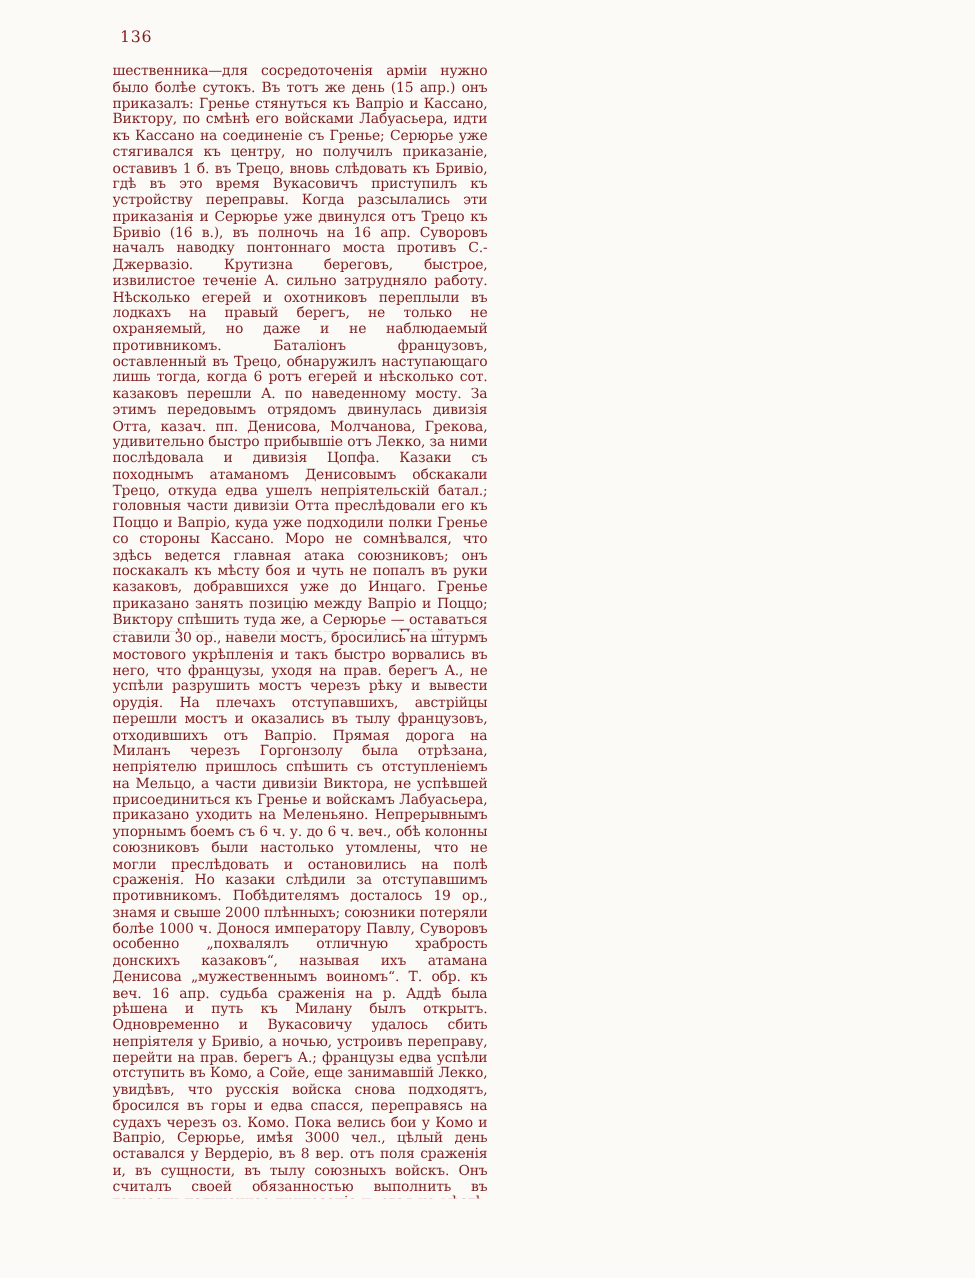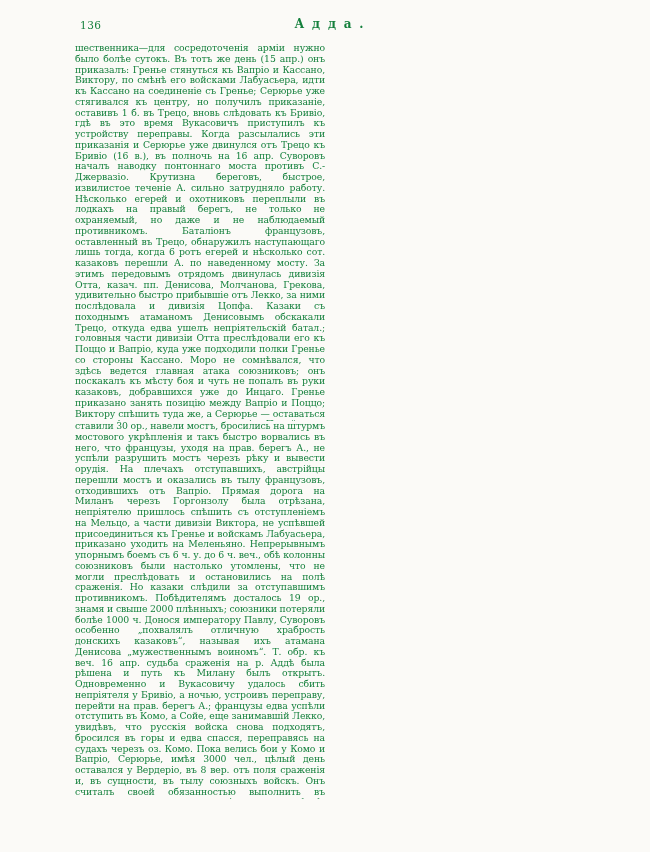--- a/index.html
+++ b/index.html
@@ -6,21 +6,21 @@
     margin: 0;
     padding: 0;
     background: #ffffff;
   }
   .page {
     position: relative;
     width: 650px;
     height: 852px;
     background: #fbfaf7;
     font-family: "DejaVu Serif", serif;
-    color: #15803d;
+    color: #7f1d1d;
     overflow: hidden;
   }
   .page-number {
     position: absolute;
     left: 80px;
     top: 19px;
     font-size: 10.5px;
     letter-spacing: 0.5px;
   }
   .running-head {
@@ -53,18 +53,17 @@
     text-align: justify;
     letter-spacing: -0.12px;
     word-spacing: -0.2px;
   }
 </style>
 </head>
 <body>
 
 <div class="page">
   <div class="page-number">136</div>
-  <div class="running-head">Адда.</div>
   <div class="columns">
     <div class="col">шественника—для сосредоточенія арміи нужно было болѣе сутокъ. Въ тотъ же день (15 апр.) онъ приказалъ: Гренье стянуться къ Вапріо и Кассано, Виктору, по смѣнѣ его войсками Лабуасьера, идти къ Кассано на соединеніе съ Гренье; Серюрье уже стягивался къ центру, но получилъ приказаніе, оставивъ 1 б. въ Трецо, вновь слѣдовать къ Бривіо, гдѣ въ это время Вукасовичъ приступилъ къ устройству переправы. Когда разсылались эти приказанія и Серюрье уже двинулся отъ Трецо къ Бривіо (16 в.), въ полночь на 16 апр. Суворовъ началъ наводку понтоннаго моста противъ С.-Джервазіо. Крутизна береговъ, быстрое, извилистое теченіе А. сильно затрудняло работу. Нѣсколько егерей и охотниковъ переплыли въ лодкахъ на правый берегъ, не только не охраняемый, но даже и не наблюдаемый противникомъ. Баталіонъ французовъ, оставленный въ Трецо, обнаружилъ наступающаго лишь тогда, когда 6 ротъ егерей и нѣсколько сот. казаковъ перешли А. по наведенному мосту. За этимъ передовымъ отрядомъ двинулась дивизія Отта, казач. пп. Денисова, Молчанова, Грекова, удивительно быстро прибывшіе отъ Лекко, за ними послѣдовала и дивизія Цопфа. Казаки съ походнымъ атаманомъ Денисовымъ обскакали Трецо, откуда едва ушелъ непріятельскій батал.; головныя части дивизіи Отта преслѣдовали его къ Поццо и Вапріо, куда уже подходили полки Гренье со стороны Кассано. Моро не сомнѣвался, что здѣсь ведется главная атака союзниковъ; онъ поскакалъ къ мѣсту боя и чуть не попалъ въ руки казаковъ, добравшихся уже до Инцаго. Гренье приказано занять позицію между Вапріо и Поццо; Виктору спѣшить туда же, а Серюрье — оставаться тамъ, гдѣ его застанетъ приказаніе. Подойдя къ Вапріо съ 1 бриг., Гренье остановилъ наступленіе Отта съ 4 б., 4 э. и нѣск. сот. казаковъ. Союзники нѣсколько разъ атаковали французовъ, но безуспѣшно; къ Гренье подошла 2 бриг.; у него собралось 9 б. и 8 э., перешедшихъ въ наступленіе. Шателеръ спѣшилъ на помощь съ 2 б. дивизіи Цопфа и 2 э., но и эта поддержка не могла остановить французовъ, а одинъ изъ подошедшихъ бат. былъ изрубленъ франц. кавалеріей. Тутъ-то донской атаманъ Денисовъ, сосредоточивъ всѣ три полка, вмѣстѣ съ австр. гусарами, атаковалъ лѣвый флангъ непріятельскаго боевого порядка, ворвался въ ряды франц. пѣхоты, опрокинулъ ее и заставилъ отступить къ Поццо. Въ это время къ французамъ подходилъ изъ Милана 24 конно-егерск. п.; казаки атакуютъ его, опрокидываютъ, преслѣдуютъ до Горгонзолы и захватываютъ массу плѣнныхъ. Съ прибытіемъ остальныхъ бат. Цопфа, австр. пѣхота атакуетъ д.д. Поццо и Вапріо, въ которыя упирались фланги дивизіи Гренье; послѣ упорнаго боя обѣ деревни взяты. Моро, видя, что Викторъ не подходитъ и слыша канонаду въ тылу, со стороны Кассано, приказываетъ Гренье отступить и занять новую позицію между Кассано и Инцаго. Но было уже поздно. Предмостное укрѣпленіе впереди Кассано, занятое полубриг. изъ дивизіи Гренье, было съ утра атаковано дивизіями Кейма и Фрелиха. Французы, поддержанные бриг. дивизіи Виктора, 5 ч. упорно держались за каналомъ Риторта, прикрывавшимъ фронтъ ихъ позиціи. Суворовъ приказалъ Меласу взять Кассано во чтобы то ни стало. Австрійцы вы-</div>
     <div class="col">ставили 30 ор., навели мостъ, бросились на штурмъ мостового укрѣпленія и такъ быстро ворвались въ него, что французы, уходя на прав. берегъ А., не успѣли разрушить мостъ черезъ рѣку и вывести орудія. На плечахъ отступавшихъ, австрійцы перешли мостъ и оказались въ тылу французовъ, отходившихъ отъ Вапріо. Прямая дорога на Миланъ черезъ Горгонзолу была отрѣзана, непріятелю пришлось спѣшить съ отступленіемъ на Мельцо, а части дивизіи Виктора, не успѣвшей присоединиться къ Гренье и войскамъ Лабуасьера, приказано уходить на Меленьяно. Непрерывнымъ упорнымъ боемъ съ 6 ч. у. до 6 ч. веч., обѣ колонны союзниковъ были настолько утомлены, что не могли преслѣдовать и остановились на полѣ сраженія. Но казаки слѣдили за отступавшимъ противникомъ. Побѣдителямъ досталось 19 ор., знамя и свыше 2000 плѣнныхъ; союзники потеряли болѣе 1000 ч. Донося императору Павлу, Суворовъ особенно „похвалялъ отличную храбрость донскихъ казаковъ“, называя ихъ атамана Денисова „мужественнымъ воиномъ“. Т. обр. къ веч. 16 апр. судьба сраженія на р. Аддѣ была рѣшена и путь къ Милану былъ открытъ. Одновременно и Вукасовичу удалось сбить непріятеля у Бривіо, а ночью, устроивъ переправу, перейти на прав. берегъ А.; французы едва успѣли отступить въ Комо, а Сойе, еще занимавшій Лекко, увидѣвъ, что русскія войска снова подходятъ, бросился въ горы и едва спасся, переправясь на судахъ черезъ оз. Комо. Пока велись бои у Комо и Вапріо, Серюрье, имѣя 3000 чел., цѣлый день оставался у Вердеріо, въ 8 вер. отъ поля сраженія и, въ сущности, въ тылу союзныхъ войскъ. Онъ считалъ своей обязанностью выполнить въ точности полученное приказаніе и, стоя на мѣстѣ, ожидалъ распоряженій главнокомандующаго. Съ двухъ сторонъ велась канонада, а приказаній не было и не могло быть, п. ч. связь съ Моро была прервана еще съ утра, а отряды, стоявшіе въ Бривіо и Лекко были отрѣзаны Вукасовичемъ. Ничего не зная о происходящемъ по всей линіи, Серюрье рѣшилъ ночевать на занятой имъ позиціи между Вердеріо и Падерно; прав. флангъ упирался въ А., а для обезпеченія лѣв. укрѣпили Вердеріо. 17 апр. вся союзная армія направилась къ Милану; Вукасовичу, а за нимъ Розенбергу, приказано отъ Бривіо слѣдовать туда же черезъ Монцу. Рано утромъ, передовой отрядъ въ составѣ 1 б. австрійцевъ и казач. п. Позднѣева встрѣтилъ на высотѣ за д. Инберсаго непріятельскій кавалер. постъ; казаки сняли его и, продвигаясь къ Падерно, неожиданно увидѣли цѣлый отрядъ французовъ. Вукасовичъ, считая его окруженнымъ, предложилъ положить оружіе, но, получивъ отказъ, повелъ атаку. Передовой отрядъ вытѣснилъ французовъ изъ Падерно, а съ остальными силами Вукасовичъ обошелъ Вердеріо и атаковалъ противника съ тылу. Французы упорно оборонялись въ Вердеріо и даже покушались атаковать противника во флангъ, но, видя подходъ русскихъ войскъ, Серюрье рѣшилъ, что дальнѣйшее сопротивленіе безразсудно и сдался на капитуляцію. За всю операцію на р. А. французы потеряли убитыми и ранеными 2500, а плѣнными 5000 чел. изъ 18.000 ч., принимавшихъ участіе въ бояхъ. Потеря союзниковъ—около 2500 ч. На другой день, 18 апр., русскіе войска праздно-</div>
   </div>
 </div>
 
 </body></html>

